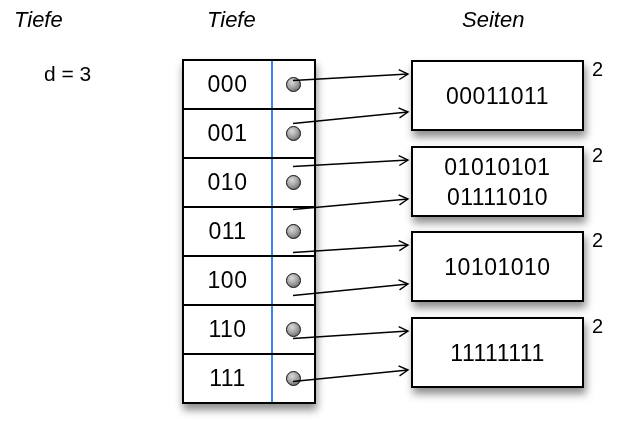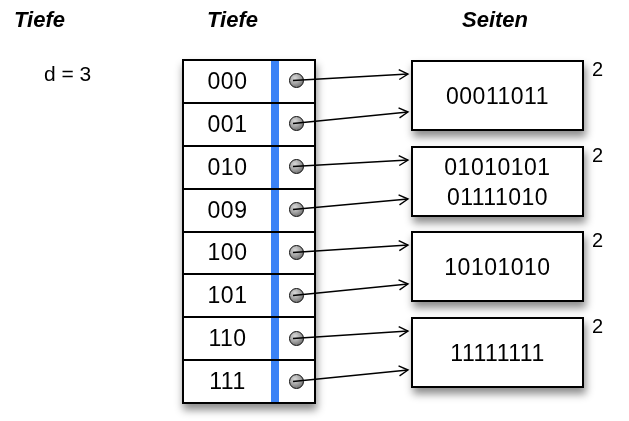--- a/index.html
+++ b/index.html
@@ -10,21 +10,21 @@
     color: #000;
     overflow: hidden;
   }
   .canvas { position: relative; width: 629px; height: 421px; background: #fff; }
 
   
   .hd {
     position: absolute;
     font-size: 22px;
     font-style: italic;
-    font-weight: bold;
+    font-weight: normal;
     color: #000;
     white-space: nowrap;
   }
   .hd.tiefe  { left: 14px;  top: 7px; }
   .hd.idx    { left: 207px; top: 7px; }
   .hd.seiten { left: 462px; top: 7px; text-align: center; }
   .dval {
     position: absolute; left: 0; top: 62px;
     font-size: 21px; font-weight: normal; white-space: nowrap; margin-left: 44px;
   }
@@ -36,21 +36,21 @@
     box-sizing: border-box;
     border: 2.5px solid #000;
     background: #fff;
     box-shadow: 1px 6px 8px rgba(0,0,0,0.45);
     display: flex; flex-direction: column;
     z-index: 1;
   }
   .row { flex: 1 1 0; display: flex; border-bottom: 2px solid #000; }
   .row:last-child { border-bottom: none; }
   .cl {
-    width: 87px; border-right: 8px solid #3b82f6;
+    width: 87px; border-right: 2px solid #3b82f6;
     display: flex; align-items: center; justify-content: center;
     font-size: 23px; letter-spacing: 0.5px;
   }
   .cp { flex: 1; position: relative; }
   .dot {
     position: absolute; left: 50%; top: 50%;
     width: 13px; height: 13px;
     margin: -8px 0 0 -8px;
     border-radius: 50%;
     border: 1.5px solid #0a0a0a;
@@ -137,33 +137,27 @@
           <span class="dot"></span>
         </div>
     </div>
     <div class="row">
       <div class="cl">010</div>
       <div class="cp">
           <span class="dot"></span>
         </div>
     </div>
     <div class="row">
-      <div class="cl">009</div>
+      <div class="cl">011</div>
       <div class="cp">
           <span class="dot"></span>
         </div>
     </div>
     <div class="row">
       <div class="cl">100</div>
-      <div class="cp">
-          <span class="dot"></span>
-        </div>
-    </div>
-    <div class="row">
-      <div class="cl">101</div>
       <div class="cp">
           <span class="dot"></span>
         </div>
     </div>
     <div class="row">
       <div class="cl">110</div>
       <div class="cp">
           <span class="dot"></span>
         </div>
     </div>

